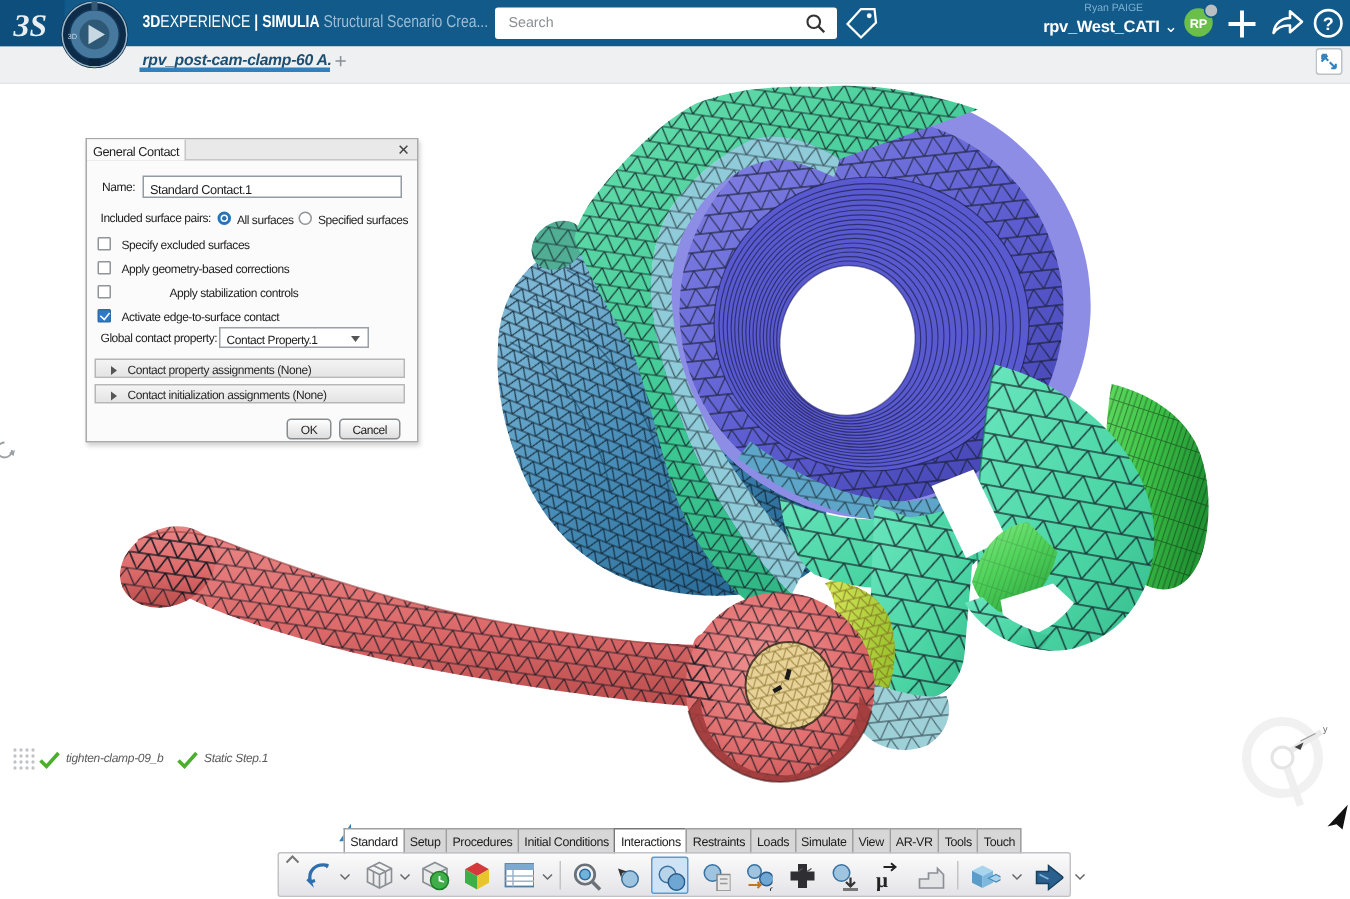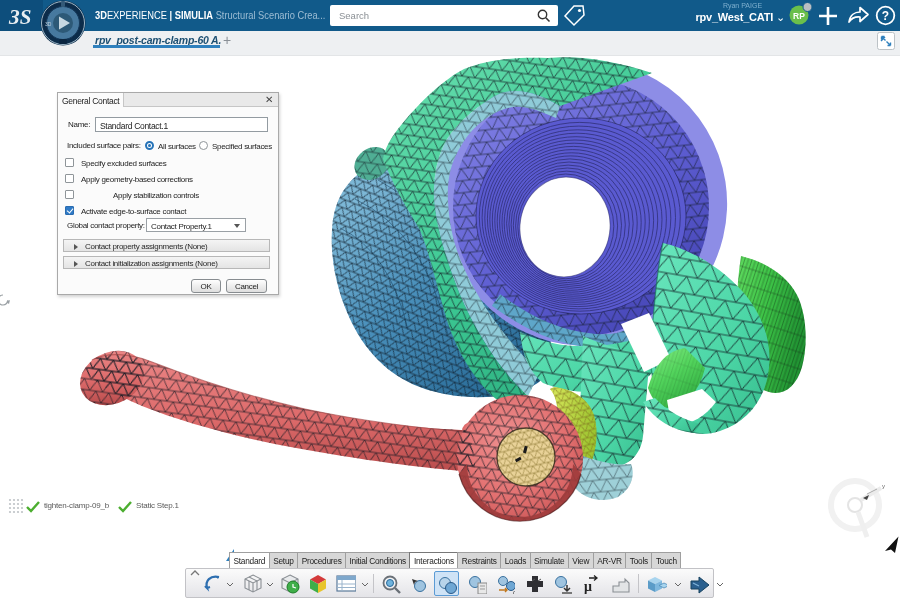--- a/index.html
+++ b/index.html
@@ -32,21 +32,21 @@
 .radio.un{border:1px solid #8f9599;background:#fff;}
 .cb{position:absolute;left:7px;width:9px;height:9px;border:1px solid #8f9599;background:#fff;border-radius:1px;}
 .cb.chk{background:#2f7ac6;border-color:#2a6cb0;}
 .cb.chk::after{content:"";position:absolute;left:2px;top:0px;width:3px;height:5px;border:solid #fff;border-width:0 1.5px 1.5px 0;transform:rotate(40deg);}
 #gdrop{position:absolute;left:88px;top:125px;width:100px;height:14px;background:#fff;border:1px solid #9aa0a5;font-size:8px;padding:2.5px 0 0 4px;}
 #gdrop::after{content:"";position:absolute;right:5px;top:5px;border-left:3.5px solid transparent;border-right:3.5px solid transparent;border-top:4px solid #555;}
 .secbar{position:absolute;left:5px;width:207px;height:13px;background:linear-gradient(#f4f4f4,#e4e4e4);border:1px solid #b7b7b7;font-size:8px;color:#2a2a2a;padding:1.5px 0 0 21px;}
 .secbar::before{content:"";position:absolute;left:10px;top:3.5px;border-top:3.5px solid transparent;border-bottom:3.5px solid transparent;border-left:4.5px solid #555;}
 .dbtn{position:absolute;height:14px;background:linear-gradient(#fefefe,#dedede);border:1px solid #878c90;border-radius:3px;font-size:8px;text-align:center;padding-top:2px;}
 
-#status{position:absolute;left:0;top:497px;width:400px;height:18px;font-size:8px;letter-spacing:-0.2px;color:#5a5a5a;}
+#status{position:absolute;left:0;top:497px;width:400px;height:18px;font-size:8px;letter-spacing:-0.2px;color:#5a5a5a;font-style:italic;}
 
 #btabs{position:absolute;left:229px;top:552px;height:16px;display:flex;font-size:8.3px;letter-spacing:-0.25px;color:#1d1d1d;}
 #btabs div{height:32px;padding:3px 3.5px 0 3.5px;background:#d7d7d7;border:1px solid #9f9f9f;border-right:none;white-space:nowrap;}
 #btabs div:last-child{border-right:1px solid #9f9f9f;}
 #btabs div.on{background:#fff;}
 
 #tbar{position:absolute;left:185px;top:568px;width:529px;height:30px;background:linear-gradient(#fbfbfb,#e4e4e8);border:1px solid #c2c2c6;border-radius:2px;}
 .ticon{position:absolute;top:4px;width:21px;height:21px;}
 .tsep{position:absolute;top:5px;width:1px;height:19px;background:#c4c4c8;}
 .tdd{position:absolute;top:12px;font-size:7px;color:#666;}

